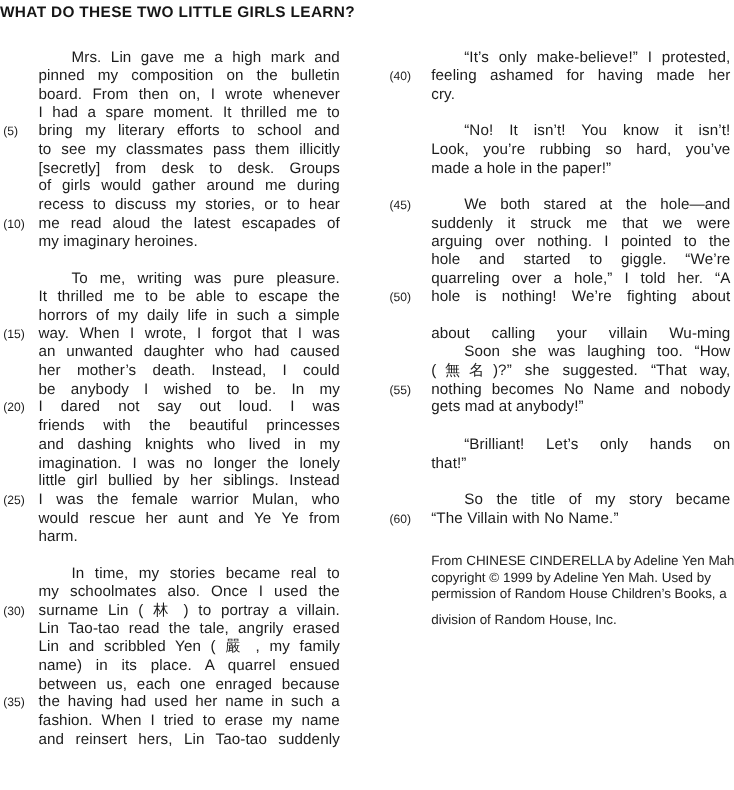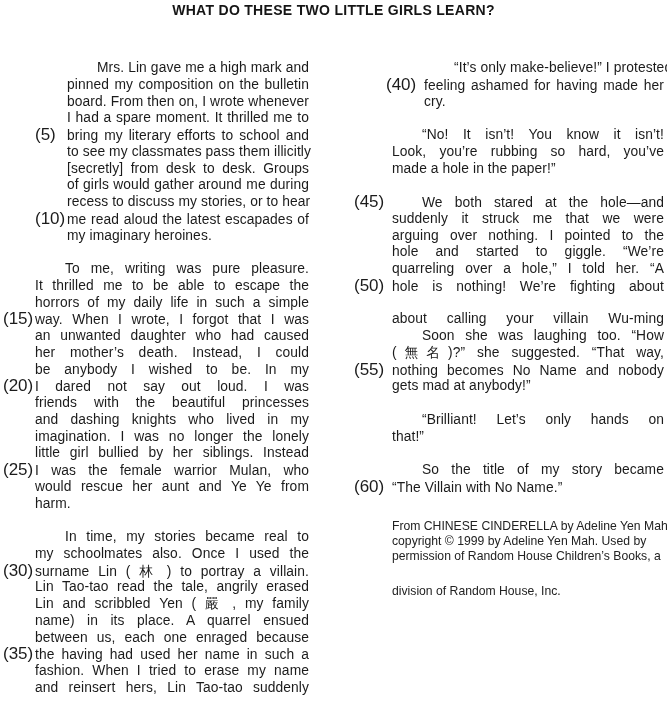--- a/index.html
+++ b/index.html
@@ -7,36 +7,36 @@
     width: 667px; height: 718px;
     background: #ffffff;
     color: #1b1b1b;
     font-family: "Liberation Sans", "DejaVu Sans", sans-serif;
     overflow: hidden;
   }
   .page { position: relative; width: 667px; height: 718px; background: #fff; }
 
   .title {
     position: absolute; top: 2px; left: 0; width: 667px;
-    text-align: center;
+    text-align: left;
     font-size: 14px; font-weight: bold; letter-spacing: 0.3px;
     color: #151515;
   }
 
   .cols { position: absolute; top: 44px; left: 0; display: flex; width: 667px; }
   .col { display: block; }
   .col0 { width: 333px; }
   .col1 { width: 334px; }
 
   .para { margin-top: 16.75px; }
-  .para:first-child { margin-top: 16px; padding-left: 32px; }
+  .para:first-child { margin-top: 0; }
 
   .row { display: flex; align-items: baseline; height: 16.75px; }
   .num {
-    flex: none; font-size: 17px; line-height: 16.75px;
+    flex: none; font-size: 11px; line-height: 16.75px;
     white-space: nowrap; color: #1b1b1b;
   }
   .col0 .num { width: 35px; padding-left: 3px; box-sizing: border-box; }
   .col1 .num { width: 59px; padding-left: 21px; box-sizing: border-box; }
 
   .text {
     flex: 1 1 auto;
     font-size: 13.8px; line-height: 16.75px;
     text-align: justify;
     text-align-last: justify;
@@ -50,21 +50,21 @@
 
   .credit {
     margin-top: 23px;
     margin-left: 59px;
     margin-right: 2px;
   }
   .credit-line {
     font-size: 12.2px; line-height: 15.2px;
     white-space: nowrap; color: #222;
   }
-  .credit-line:last-child { margin-top: 20px; }
+  .credit-line:last-child { margin-top: 8px; }
 </style>
 </head>
 <body>
 
 <div class="page">
   <div class="title">WHAT DO THESE TWO LITTLE GIRLS LEARN?</div>
   <div class="cols">
     <div class="col col0">
         <div class="para">
           <div class="row indent">

